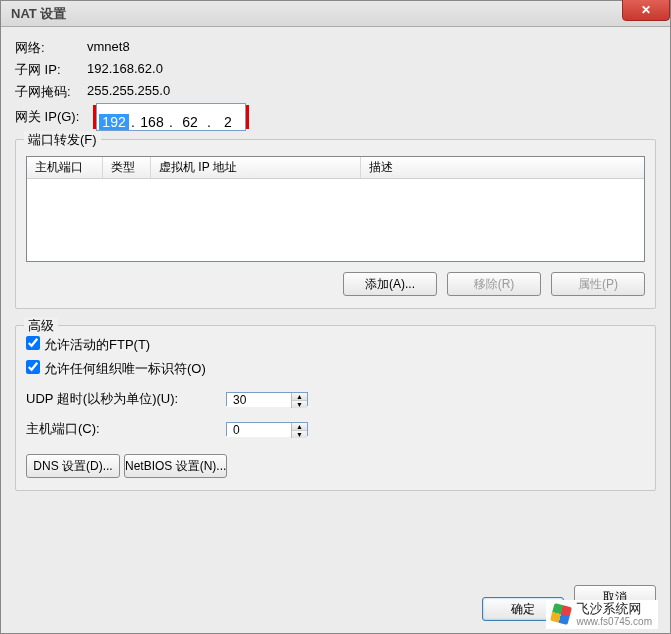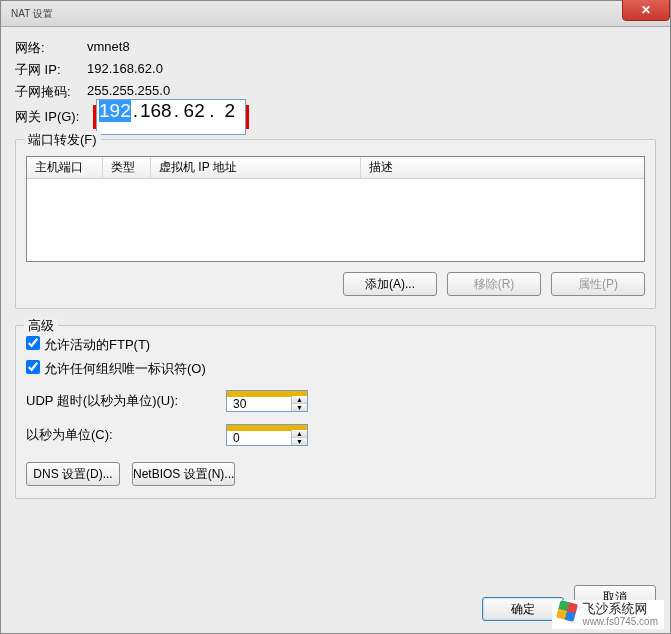--- a/index.html
+++ b/index.html
@@ -22,21 +22,21 @@
     }
     .titlebar {
       height: 26px;
       background: linear-gradient(to bottom, #e8e8e8, #d8d8d8);
       display: flex;
       align-items: center;
       padding-left: 10px;
       border-bottom: 1px solid #aaa;
       position: relative;
     }
-    .titlebar-text { color: #444; font-size: 10px; }
+    .titlebar-text { color: #444; font-size: 13px; font-weight: bold; }
     .close-btn {
       position: absolute;
       right: 0;
       top: -2px;
       width: 48px;
       height: 22px;
       background: linear-gradient(to bottom, #e06055, #c8372d);
       border: 1px solid #a02820;
       border-radius: 0 0 4px 4px;
       display: flex;
@@ -67,24 +67,24 @@
     .gateway-input-wrap {
       border: 3px solid #e30000;
       padding: 0;
       display: inline-flex;
       align-items: center;
       height: 24px;
     }
     .ip-input {
       border: 1px solid #7a9ec9;
       background: white;
-      height: 36px;
-      display: flex;
-      align-items: flex-start;
-      font-size: 19px;
+      height: 28px;
+      display: flex;
+      align-items: flex-end;
+      font-size: 14px;
       padding: 0 2px;
       width: 150px;
     }
     .ip-seg {
       text-align: center;
       width: 32px;
       display: inline-block;
     }
     .ip-seg.sel {
       background: #3399ff;
@@ -166,22 +166,22 @@
     }
     .spin-row {
       display: flex;
       align-items: center;
       margin-top: 12px;
       font-size: 13px;
     }
     .spin-label { width: 200px; }
     .spinner {
       display: flex;
-      align-items: flex-end;
-      height: 22px;
+      align-items: flex-start;
+      height: 14px;
       border: 1px solid #7a9ec9;
       background: #eab308;
     }
     .spinner input {
       border: none;
       outline: none;
       width: 64px;
       padding: 0 6px;
       font-size: 12px;
     }
@@ -198,42 +198,43 @@
       align-items: center;
       justify-content: center;
       font-size: 7px;
       line-height: 1;
       cursor: pointer;
       border-bottom: 1px solid #ccc;
     }
     .spin-down { border-bottom: none; }
     .adv-btn-row {
       display: flex;
-      gap: 12px;
+      gap: 4px;
       margin-top: 16px;
       align-items: flex-end;
     }
     .footer-btns {
       position: absolute;
       bottom: 12px;
       right: 14px;
       display: flex;
       gap: 10px;
     }
     .footer-btns .btn { min-width: 82px; }
     .btn.default {
       border: 1px solid #3c7fb1;
       box-shadow: 0 0 2px #6fb1e0 inset;
       margin-top: 12px;
     }
     .watermark {
       position: absolute;
-      right: 6px;
+      right: 12px;
       bottom: 4px;
       display: flex;
+      align-items: center;
       gap: 6px;
       background: white;
       padding: 2px 6px;
       font-size: 11px;
       color: #555;
     }
     .wm-logo {
       width: 18px; height: 18px;
       background: conic-gradient(#e84040 0 25%, #2a7de1 25% 50%, #f0b020 50% 75%, #30b050 75% 100%);
       border-radius: 2px;
@@ -318,21 +319,21 @@
         <div class="spinner">
           <input type="text" value="30" style="">
           <div class="spin-btns">
             <div class="spin-up">▲</div>
             <div class="spin-down">▼</div>
           </div>
         </div>
       </div>
 
       <div class="spin-row">
-        <span class="spin-label">以秒为单位(C):</span>
+        <span class="spin-label">主机端口(C):</span>
         <div class="spinner">
           <input type="text" value="0" style="">
           <div class="spin-btns">
             <div class="spin-up">▲</div>
             <div class="spin-down">▼</div>
           </div>
         </div>
       </div>
 
       <div class="adv-btn-row">

